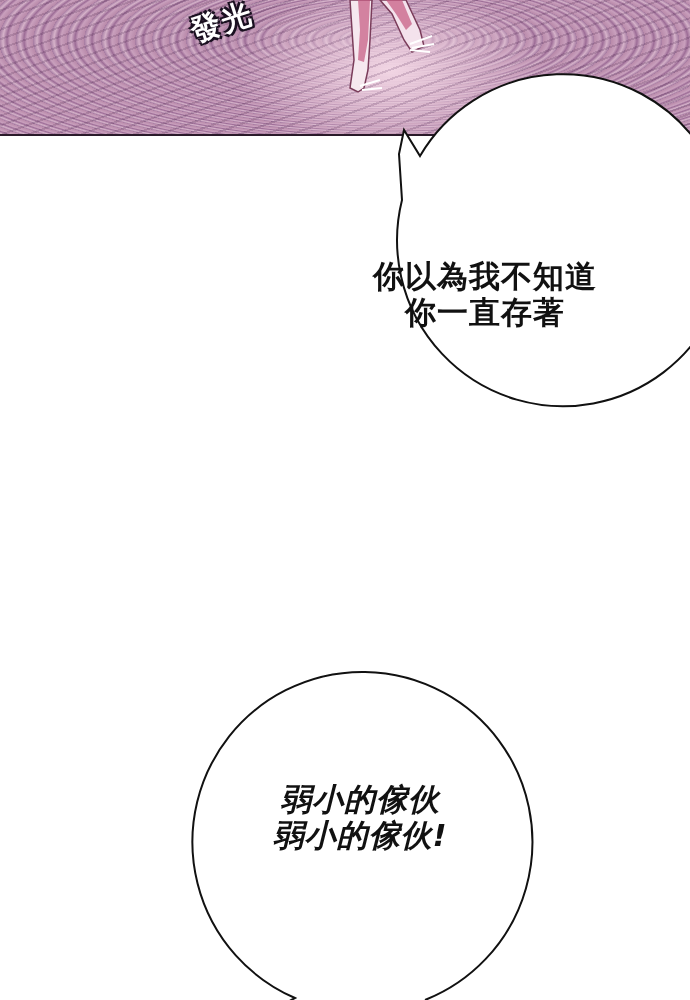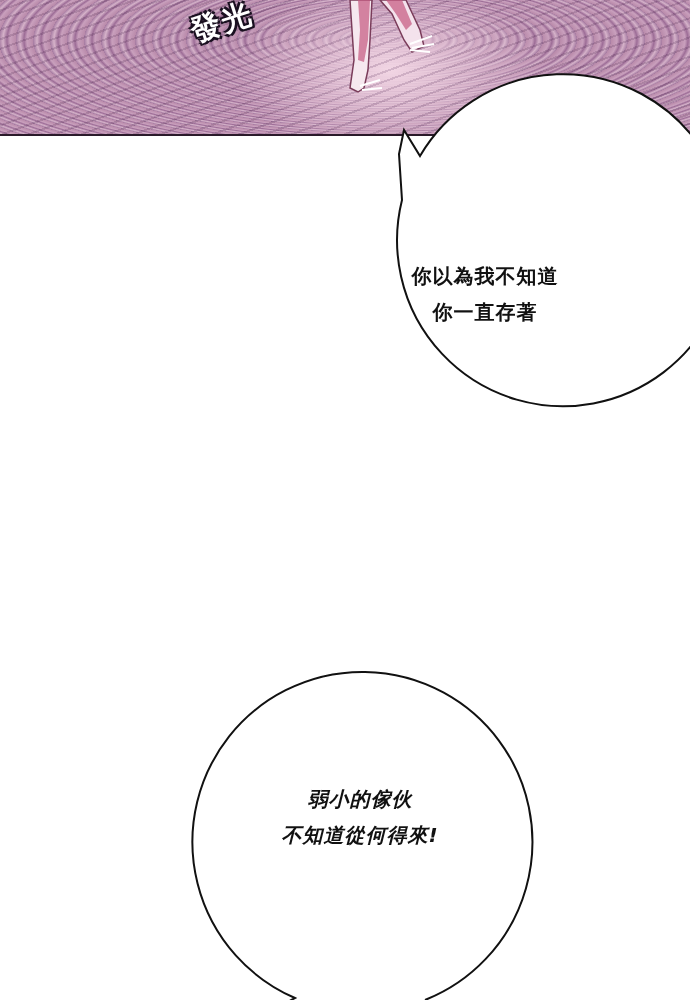--- a/index.html
+++ b/index.html
@@ -26,21 +26,21 @@
     position: absolute; left: 190px; top: 2px;
     font-family: "DejaVu Sans", sans-serif; font-weight: bold; font-size: 30px;
     color: #ffffff; transform: rotate(-18deg);
     text-shadow: -2px -2px 0 #1a1020, 2px -2px 0 #1a1020, -2px 2px 0 #1a1020, 2px 2px 0 #1a1020, 0 0 4px #1a1020;
     letter-spacing: 2px;
   }
   svg.bubbles { position: absolute; left: 0; top: 0; }
   .bubble-text {
     position: absolute; text-align: center; font-weight: bold;
     font-family: "DejaVu Sans", sans-serif; color: #111111;
-    font-size: 20px; line-height: 36px; letter-spacing: 1px;
+    font-size: 31px; line-height: 36px; letter-spacing: 1px;
   }
   .bubble-text div { white-space: nowrap; }
 </style>
 </head>
 <body>
 
 <div class="panel">
   <div class="swirl"></div>
   <svg class="figure" viewBox="0 0 120 100">
     <path d="M30 0 L52 0 L50 40 L48 70 L44 88 L38 92 L30 88 L34 60 L32 30 Z" fill="#f6e8ef" stroke="#7a3c5a" stroke-width="1.5"></path>
@@ -69,14 +69,14 @@
   </g>
 </svg>
 
 <div class="bubble-text" style="left:370px; top:258px; width:230px;">
   <div>你以為我不知道</div>
   <div>你一直存著</div>
 </div>
 
 <div class="bubble-text" style="left:245px; top:781px; width:230px;font-style:italic;">
   <div>弱小的傢伙</div>
-  <div>不知道從何得來!</div>
+  <div>弱小的傢伙!</div>
 </div>
 
 </body></html>

